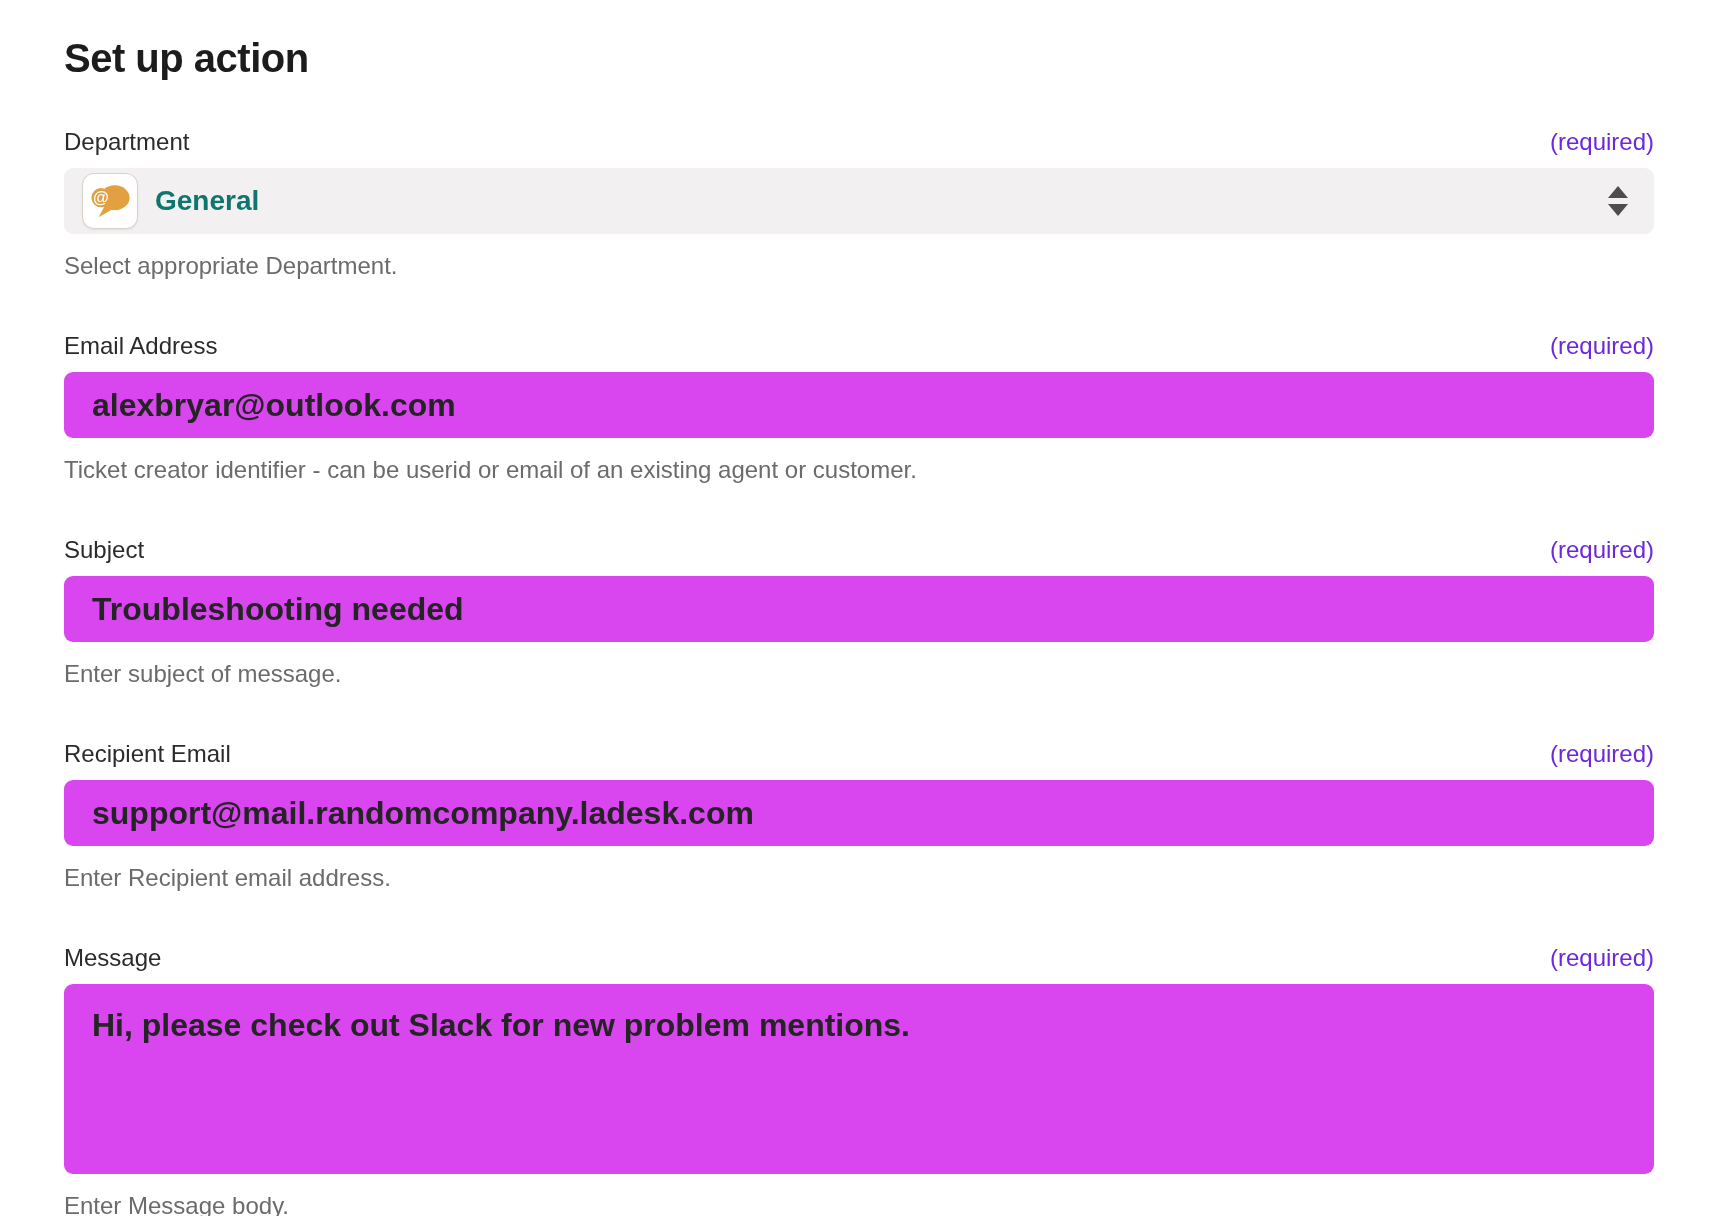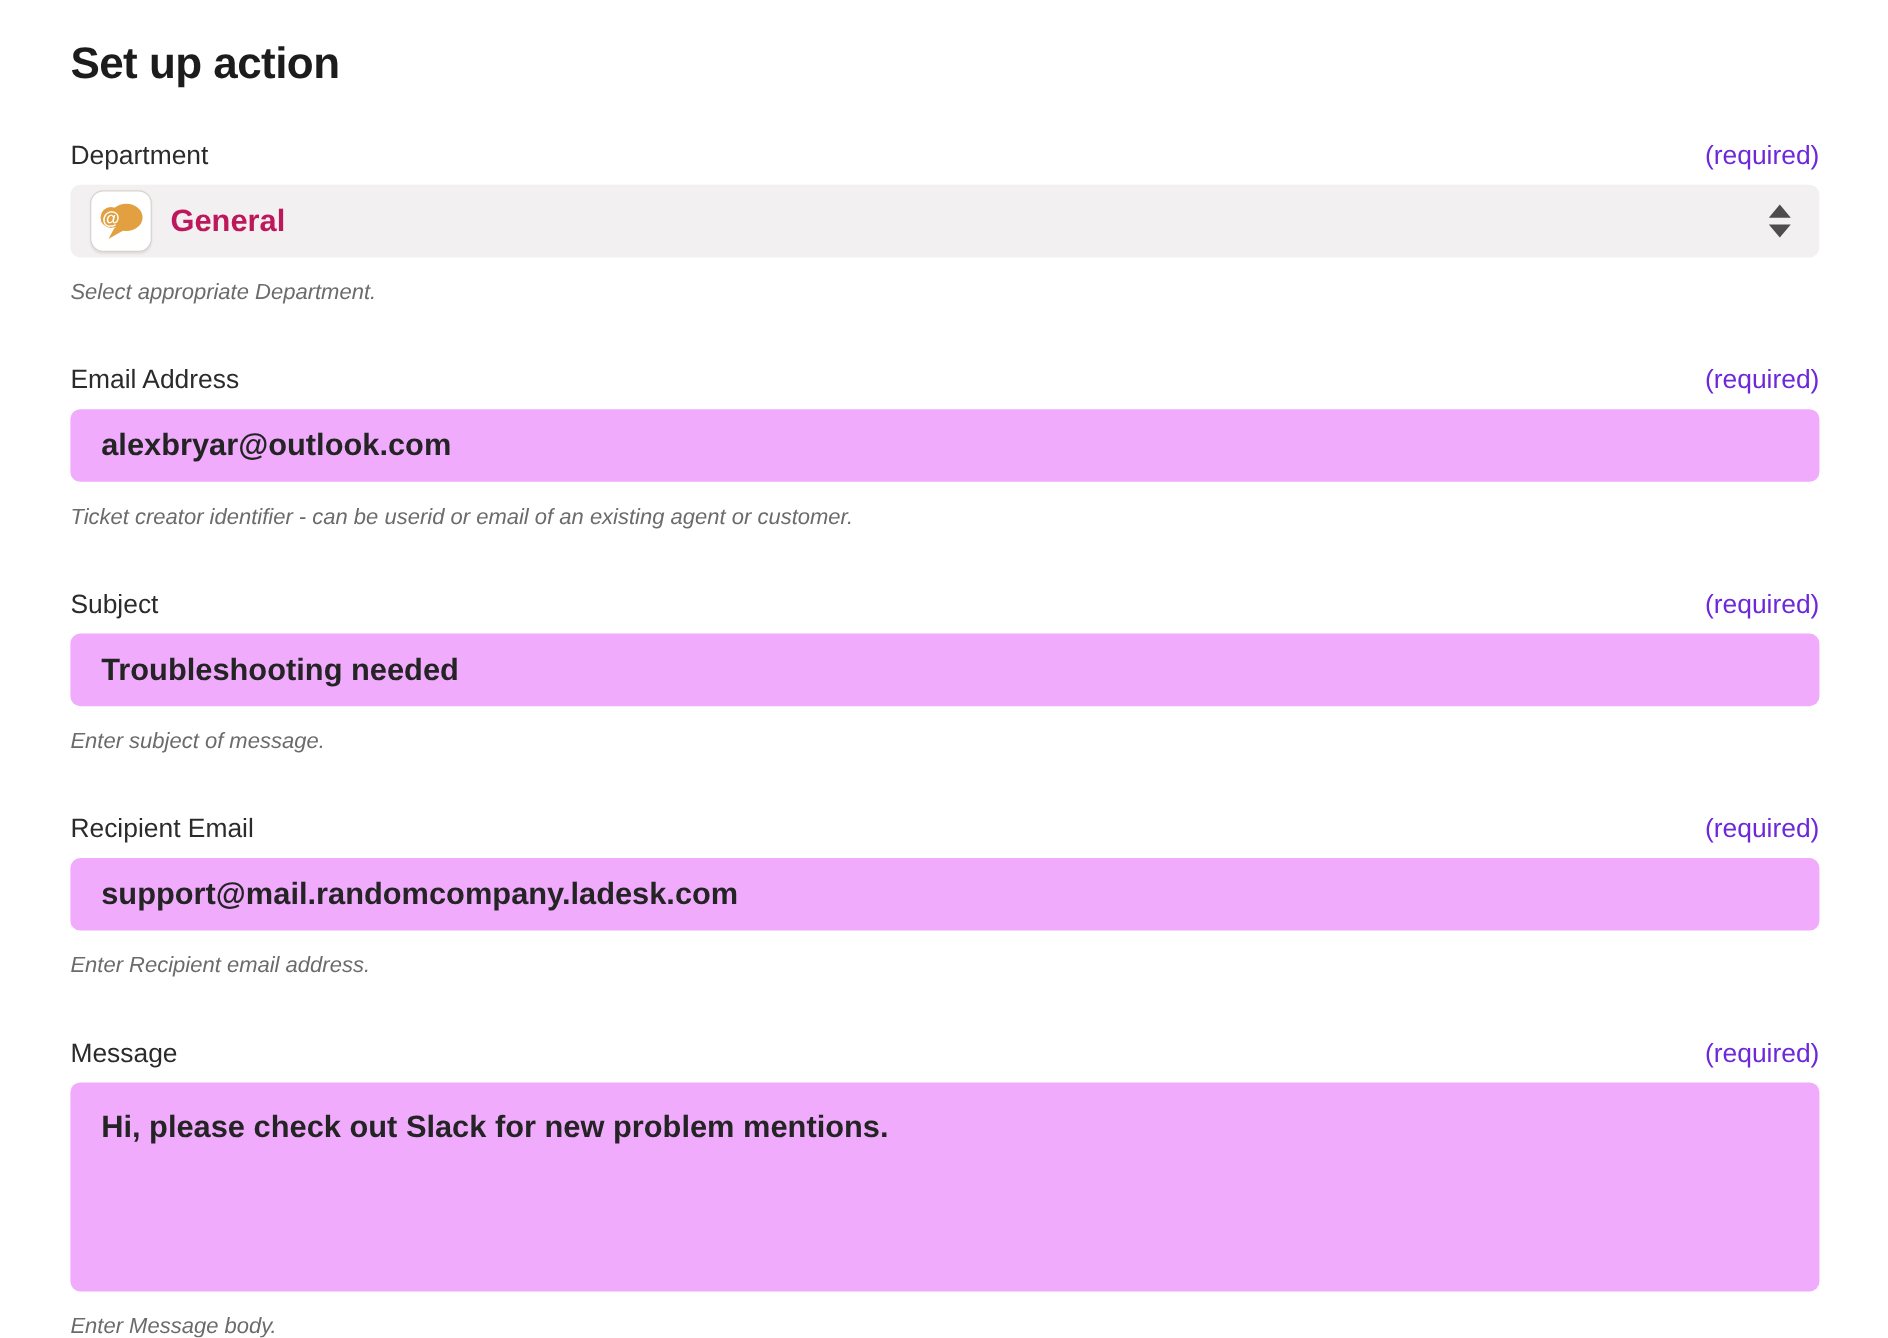--- a/index.html
+++ b/index.html
@@ -60,54 +60,53 @@
     display: flex;
     align-items: center;
     justify-content: center;
     margin-right: 17px;
     box-shadow: 0 1px 2px rgba(0,0,0,0.08);
     flex: 0 0 auto;
   }
   .select-value {
     font-size: 28px;
     font-weight: 600;
-    color: #be185d;
+    color: #0f766e;
   }
   .select-arrows {
     margin-left: auto;
     display: flex;
     align-items: center;
   }
   .text-input {
     display: block;
     width: 100%;
     height: 66px;
-    background: #f0abfc;
+    background: #d946ef;
     border: none;
     border-radius: 9px;
     padding: 0 28px;
     font-family: inherit;
-    font-size: 28px;
+    font-size: 32px;
     font-weight: 600;
     color: #242424;
     outline: none;
   }
   textarea.text-input {
     height: 190px;
     padding: 24px 28px;
     resize: none;
     line-height: 34px;
   }
   .help-text {
     margin-top: 18px;
-    font-size: 20px;
+    font-size: 24px;
     font-weight: 400;
     color: #6b6b6b;
     line-height: 28px;
-    font-style: italic;
   }
 </style>
 </head>
 <body>
 
 <div class="container">
 
   <h1 class="page-title">Set up action</h1>
 
   <div class="field-group">

